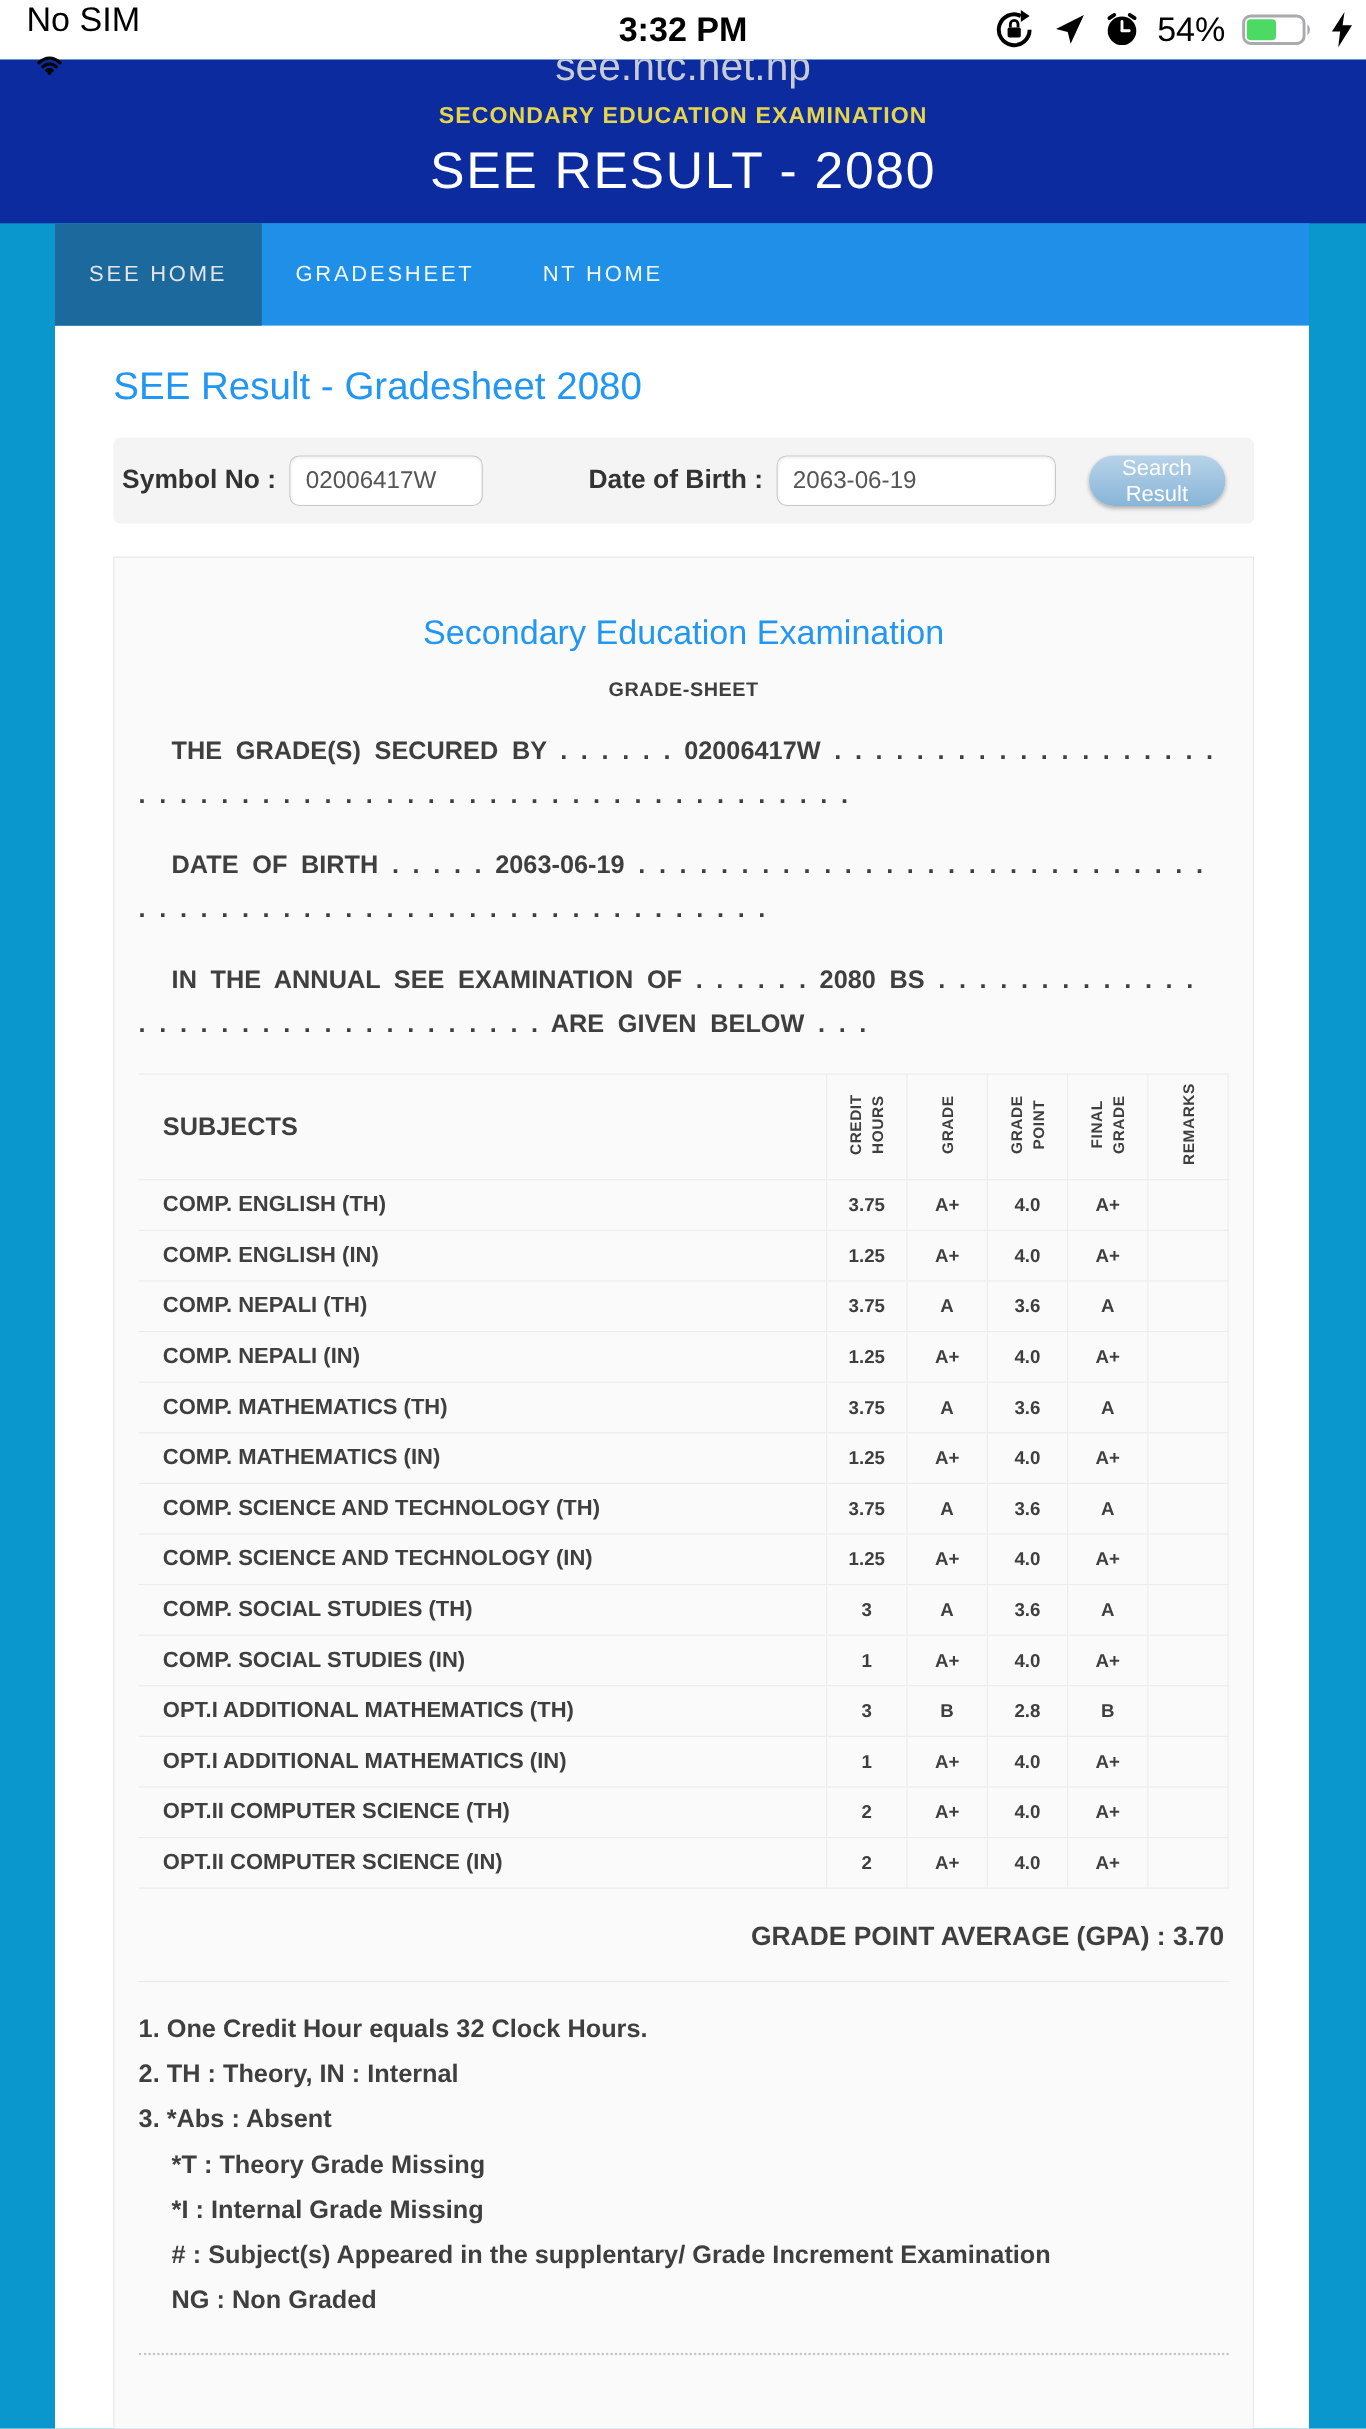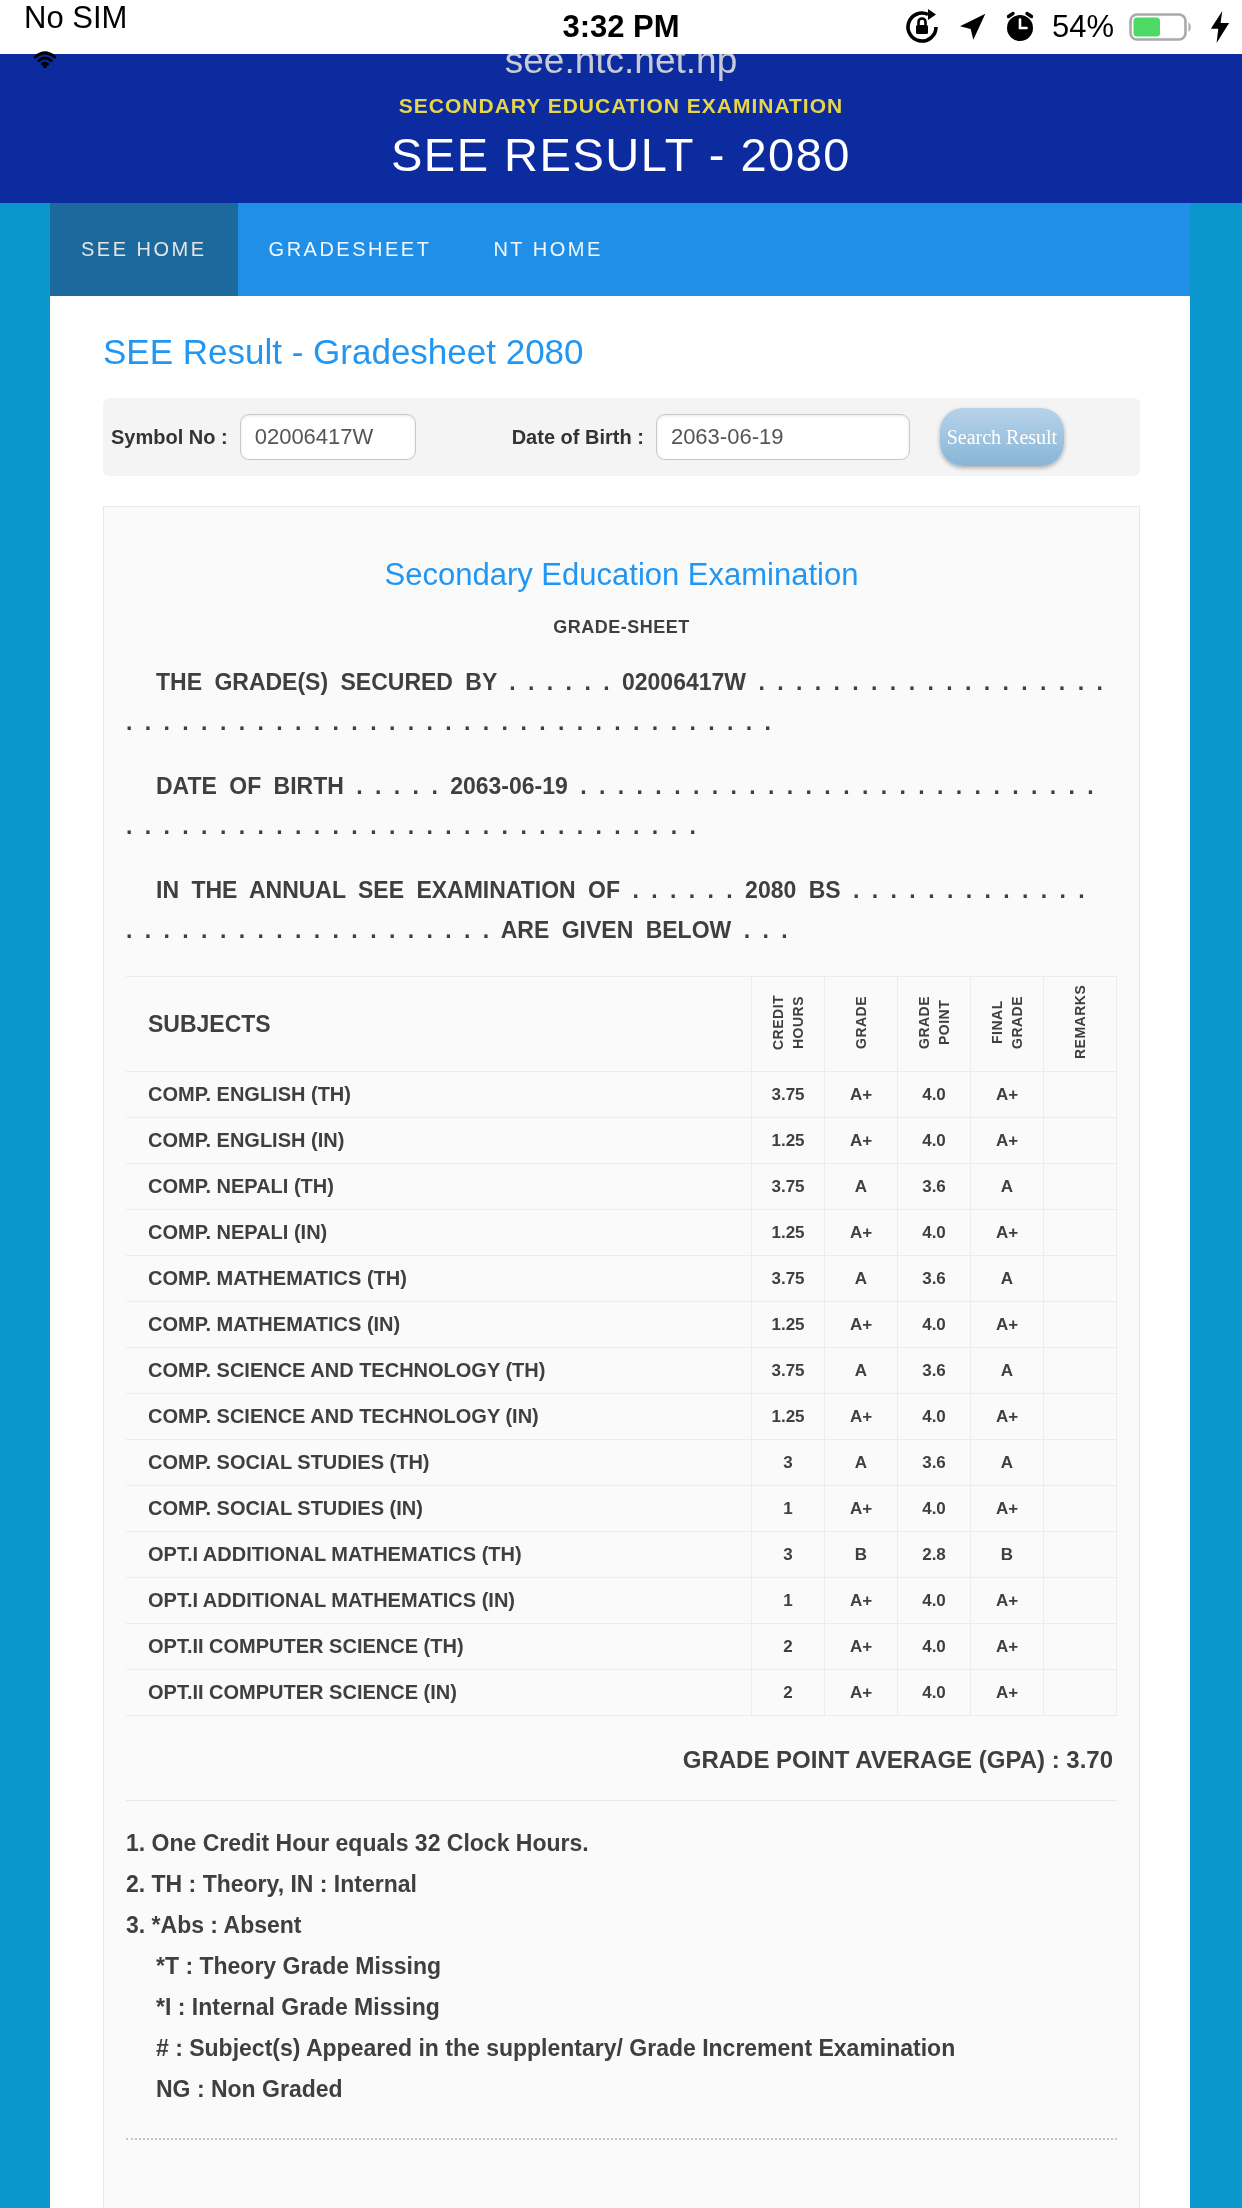--- a/index.html
+++ b/index.html
@@ -25,25 +25,25 @@
   .main-nav { margin-left:50px; width:1140px; height:93px; background:#1f8fe8; display:flex; }
   .nav-item { color:#f2f8fd; font-size:20px; letter-spacing:2.5px; display:flex; align-items:center; padding:0 31px; cursor:pointer; }
   .nav-item.active { background:#1c699d; color:#e5e5e5; }
 
   
   .card { margin-left:50px; width:1140px; min-height:1912px; background:#ffffff; box-sizing:border-box; padding:28px 50px 60px 53px; }
   .page-heading { color:#2196f3; font-size:35px; font-weight:400; margin:8px 0 26px 0; }
 
   
   .search-panel { background:#f4f4f4; border-radius:6px; height:78px; display:flex; align-items:center; padding:0 8px; }
-  .form-label { font-size:20px; font-weight:bold; color:#333; white-space:nowrap; }
+  .form-label { font-size:24px; font-weight:bold; color:#333; white-space:nowrap; }
   .form-input { height:46px; border:1px solid #c9c9c9; border-radius:9px; font-size:22px; color:#555; padding:0 14px; box-sizing:border-box; box-shadow:inset 0 1px 3px rgba(0,0,0,.09); font-family:"Liberation Sans",sans-serif; }
   #symbol-input { width:176px; margin-left:12px; margin-right:96px; }
   #dob-input { width:254px; margin-left:12px; margin-right:30px; }
-  .btn-search { width:124px; height:58px; border:none; border-radius:23px; color:#ffffff; font-size:20px; background:linear-gradient(#b7d3e9,#88b5d7); box-shadow:0 2px 4px rgba(0,0,0,.3); cursor:pointer; font-family:Liberation Serif, serif; }
+  .btn-search { width:124px; height:46px; border:none; border-radius:23px; color:#ffffff; font-size:20px; background:linear-gradient(#b7d3e9,#88b5d7); box-shadow:0 2px 4px rgba(0,0,0,.3); cursor:pointer; font-family:Liberation Sans, sans-serif; }
 
   
   .gs-panel { margin-top:30px; background:#fafafa; border:1px solid #e7e7e7; padding:42px 22px 90px 22px; }
   .gs-title { color:#2196f3; font-size:31px; font-weight:400; text-align:center; margin:8px 0 0 0; }
   .gs-sub { text-align:center; font-size:18px; font-weight:bold; color:#3f3f3f; letter-spacing:.5px; margin-top:24px; }
   .dotline { font-size:23px; font-weight:bold; color:#3f3f3f; line-height:40px; margin:24px 14px 0 0; text-indent:30px; word-spacing:6px; }
 
   
   .gs-table { width:100%; border-collapse:collapse; margin-top:26px; }
   .gs-table th, .gs-table td { border-bottom:1px solid #ececec; }

